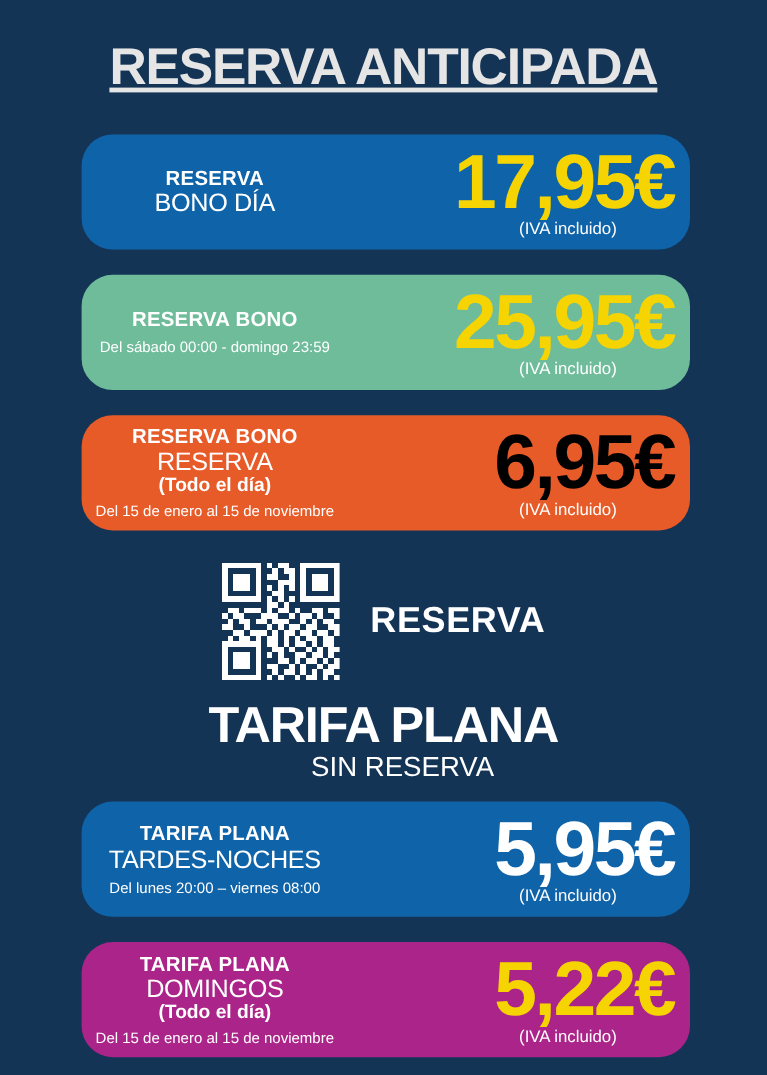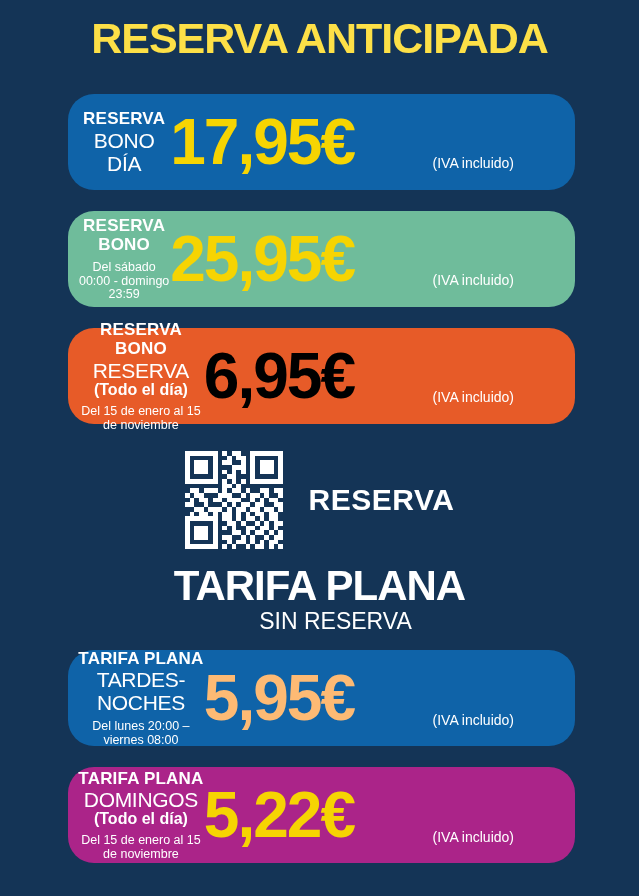--- a/index.html
+++ b/index.html
@@ -7,26 +7,27 @@
   .poster {
     position:relative;
     width:639px; height:896px;
     margin:0 auto;
     background:#143456;
     font-family:"Liberation Sans", sans-serif;
     overflow:hidden;
     color:#fff;
   }
   .main-title {
-    margin-top:14px;
+    margin-top:32px;
     text-align:center;
     font-size:43px;
     font-weight:700;
     letter-spacing:-1px;
-    color:#fde047;
+    color:#e5e5e5;
+    text-decoration:underline;
   }
   .cards { width:507px; margin-left:68px; margin-top:31px; }
   .cards2 { width:507px; margin-left:68px; margin-top:16px; }
   .card {
     height:96px;
     border-radius:26px;
     display:flex;
     align-items:center;
     margin-bottom:21px;
     color:#fff;
@@ -41,21 +42,21 @@
     padding-left:10px;
   }
   .t1 { font-size:17px; font-weight:700; letter-spacing:.2px; line-height:1.15; }
   .t2 { font-size:21px; font-weight:400; letter-spacing:-.3px; line-height:1.1; }
   .note { font-size:16px; font-weight:700; line-height:1.05; }
   .sub { font-size:12.5px; font-weight:400; margin-top:6px; line-height:1.1; }
   .sub:empty, .note:empty { display:none; }
   .card-right {
     flex:1;
     display:flex;
-    flex-direction:row;
+    flex-direction:column;
     align-items:flex-end;
     padding-right:13px;
   }
   .price {
     font-size:64px;
     font-weight:700;
     letter-spacing:-2px;
     line-height:.92;
     white-space:nowrap;
   }
@@ -392,21 +393,21 @@
 
   <div class="cards2">
 
     <div class="card" style="background: rgb(15, 99, 168);">
       <div class="card-left">
         <div class="t1">TARIFA PLANA</div>
         <div class="t2">TARDES-NOCHES</div>
         <div class="sub">Del lunes 20:00 – viernes 08:00</div>
       </div>
       <div class="card-right">
-        <div class="price" style="color: #fdba74;">5,95€</div>
+        <div class="price" style="color: #ffffff;">5,95€</div>
         <div class="iva">(IVA incluido)</div>
       </div>
     </div>
 
     <div class="card" style="background: rgb(171, 36, 137);">
       <div class="card-left">
         <div class="t1">TARIFA PLANA</div>
         <div class="t2">DOMINGOS</div>
         <div class="note">(Todo el día)</div>
         <div class="sub">Del 15 de enero al 15 de noviembre</div>

